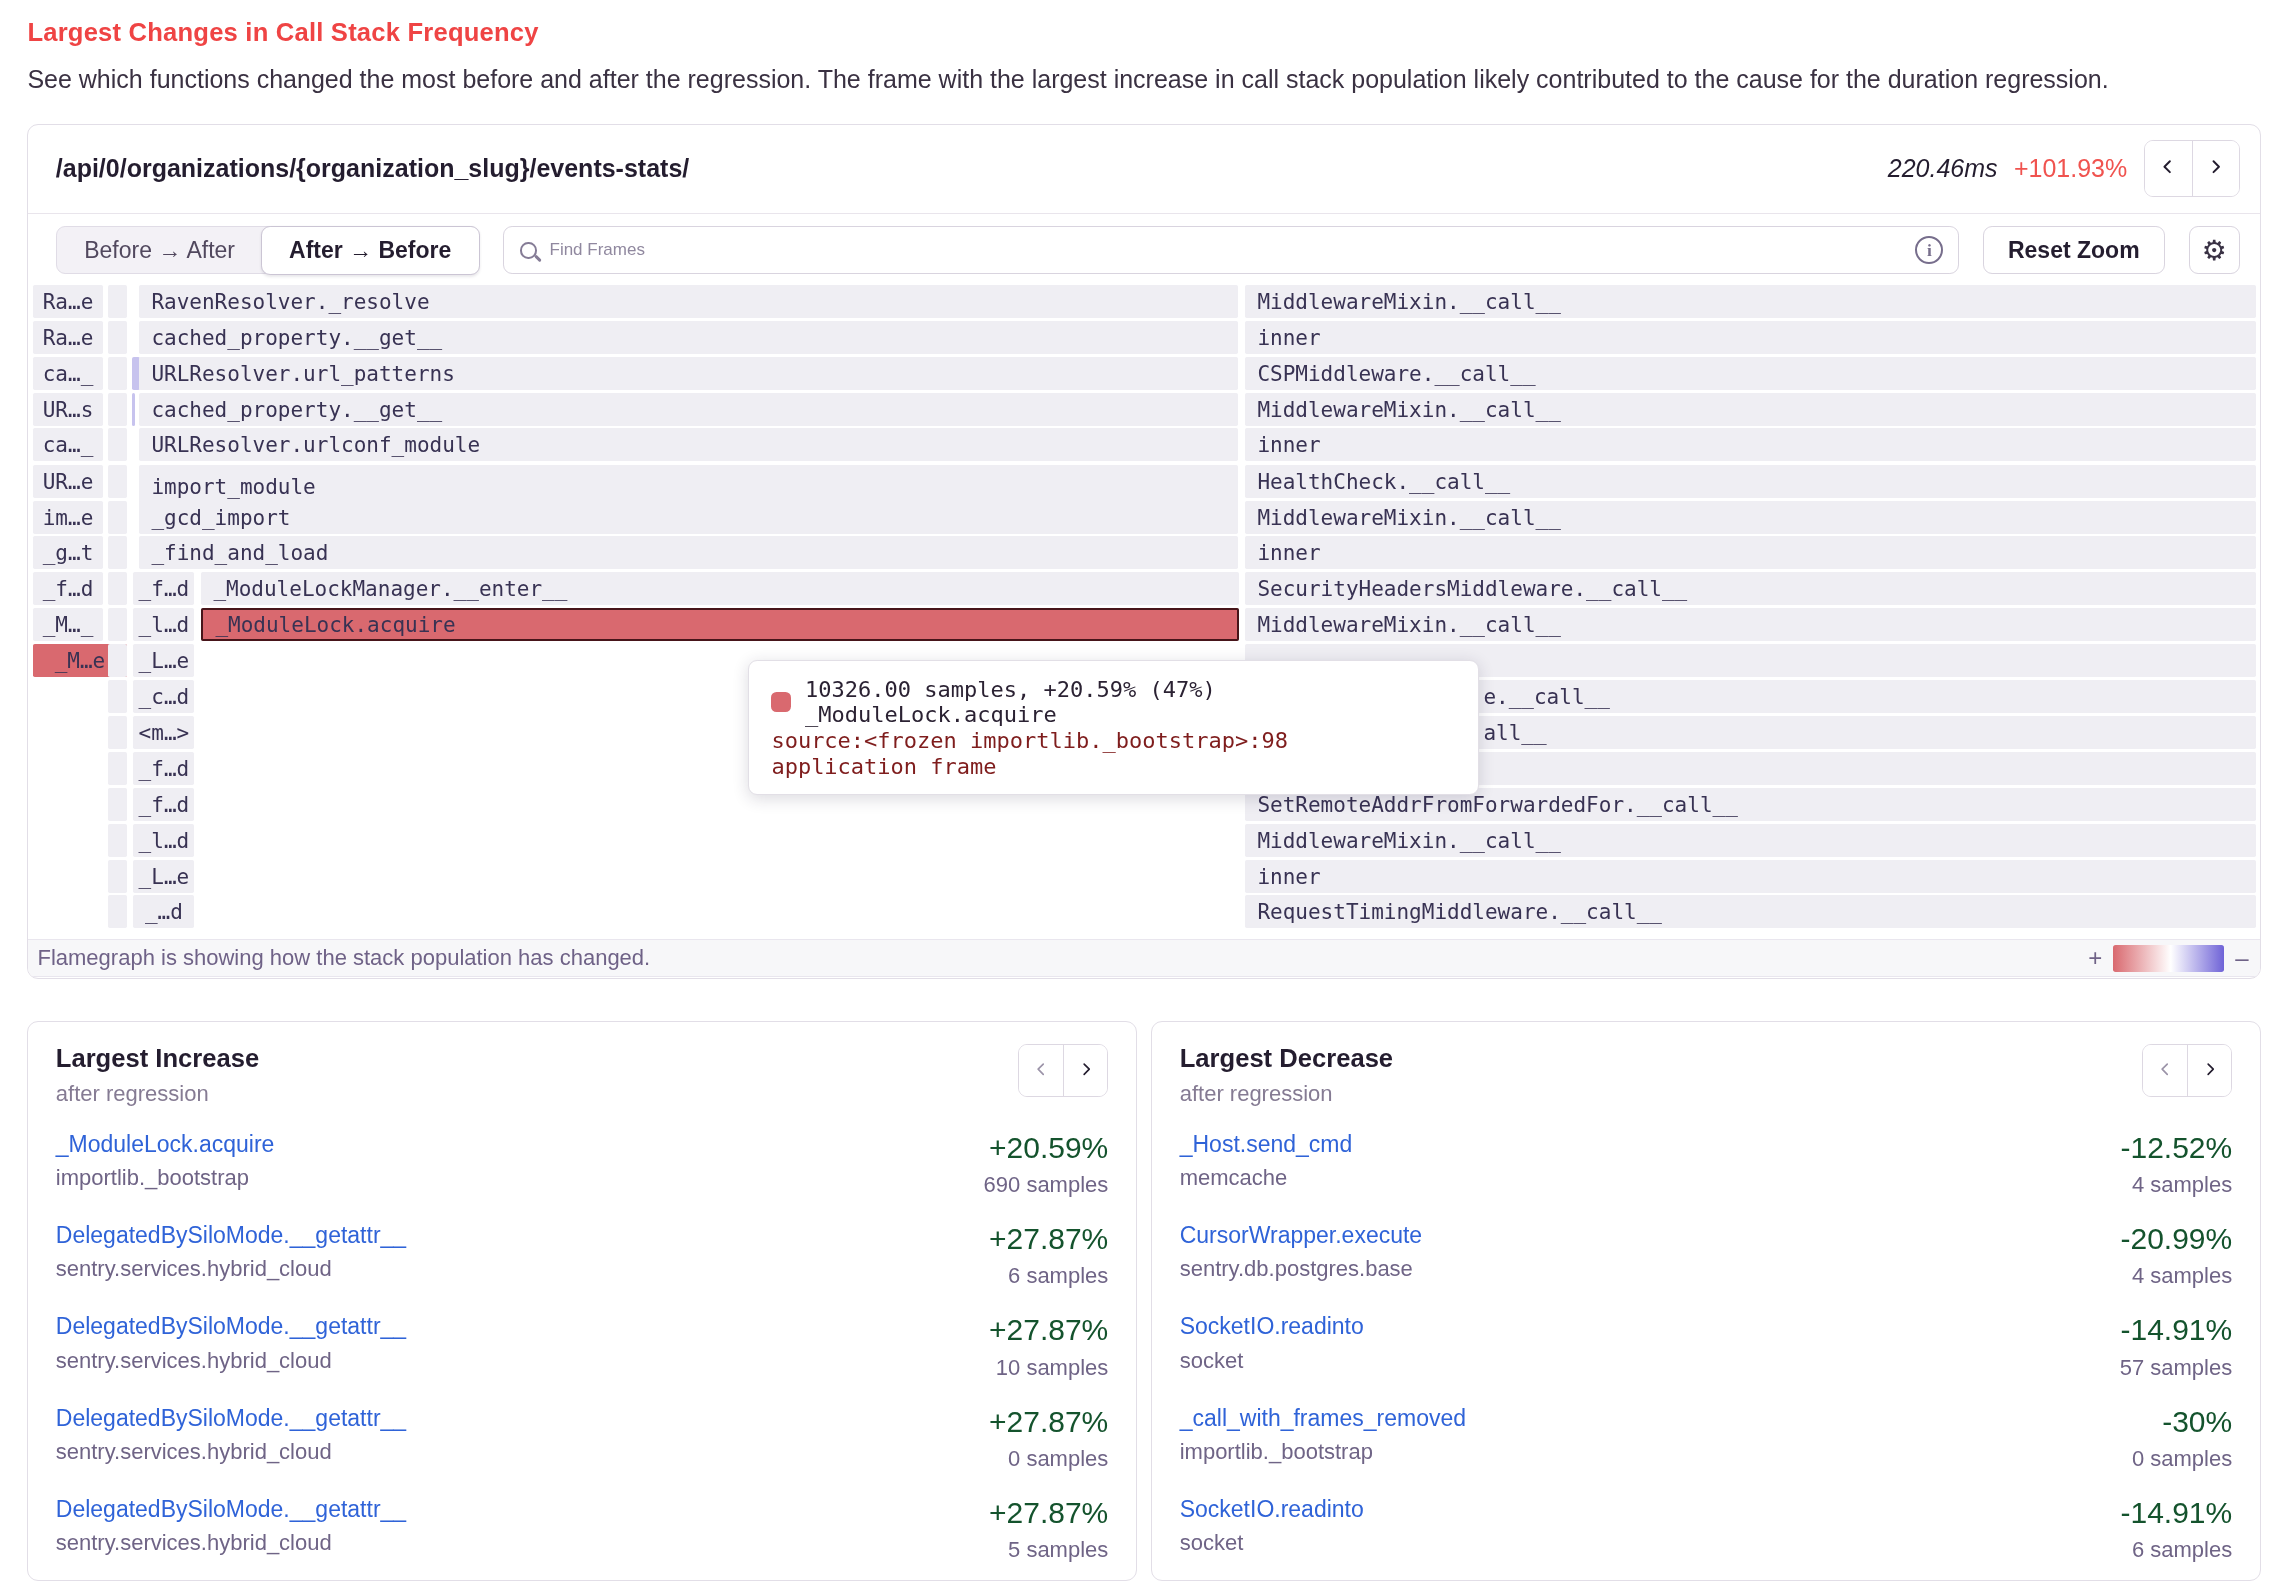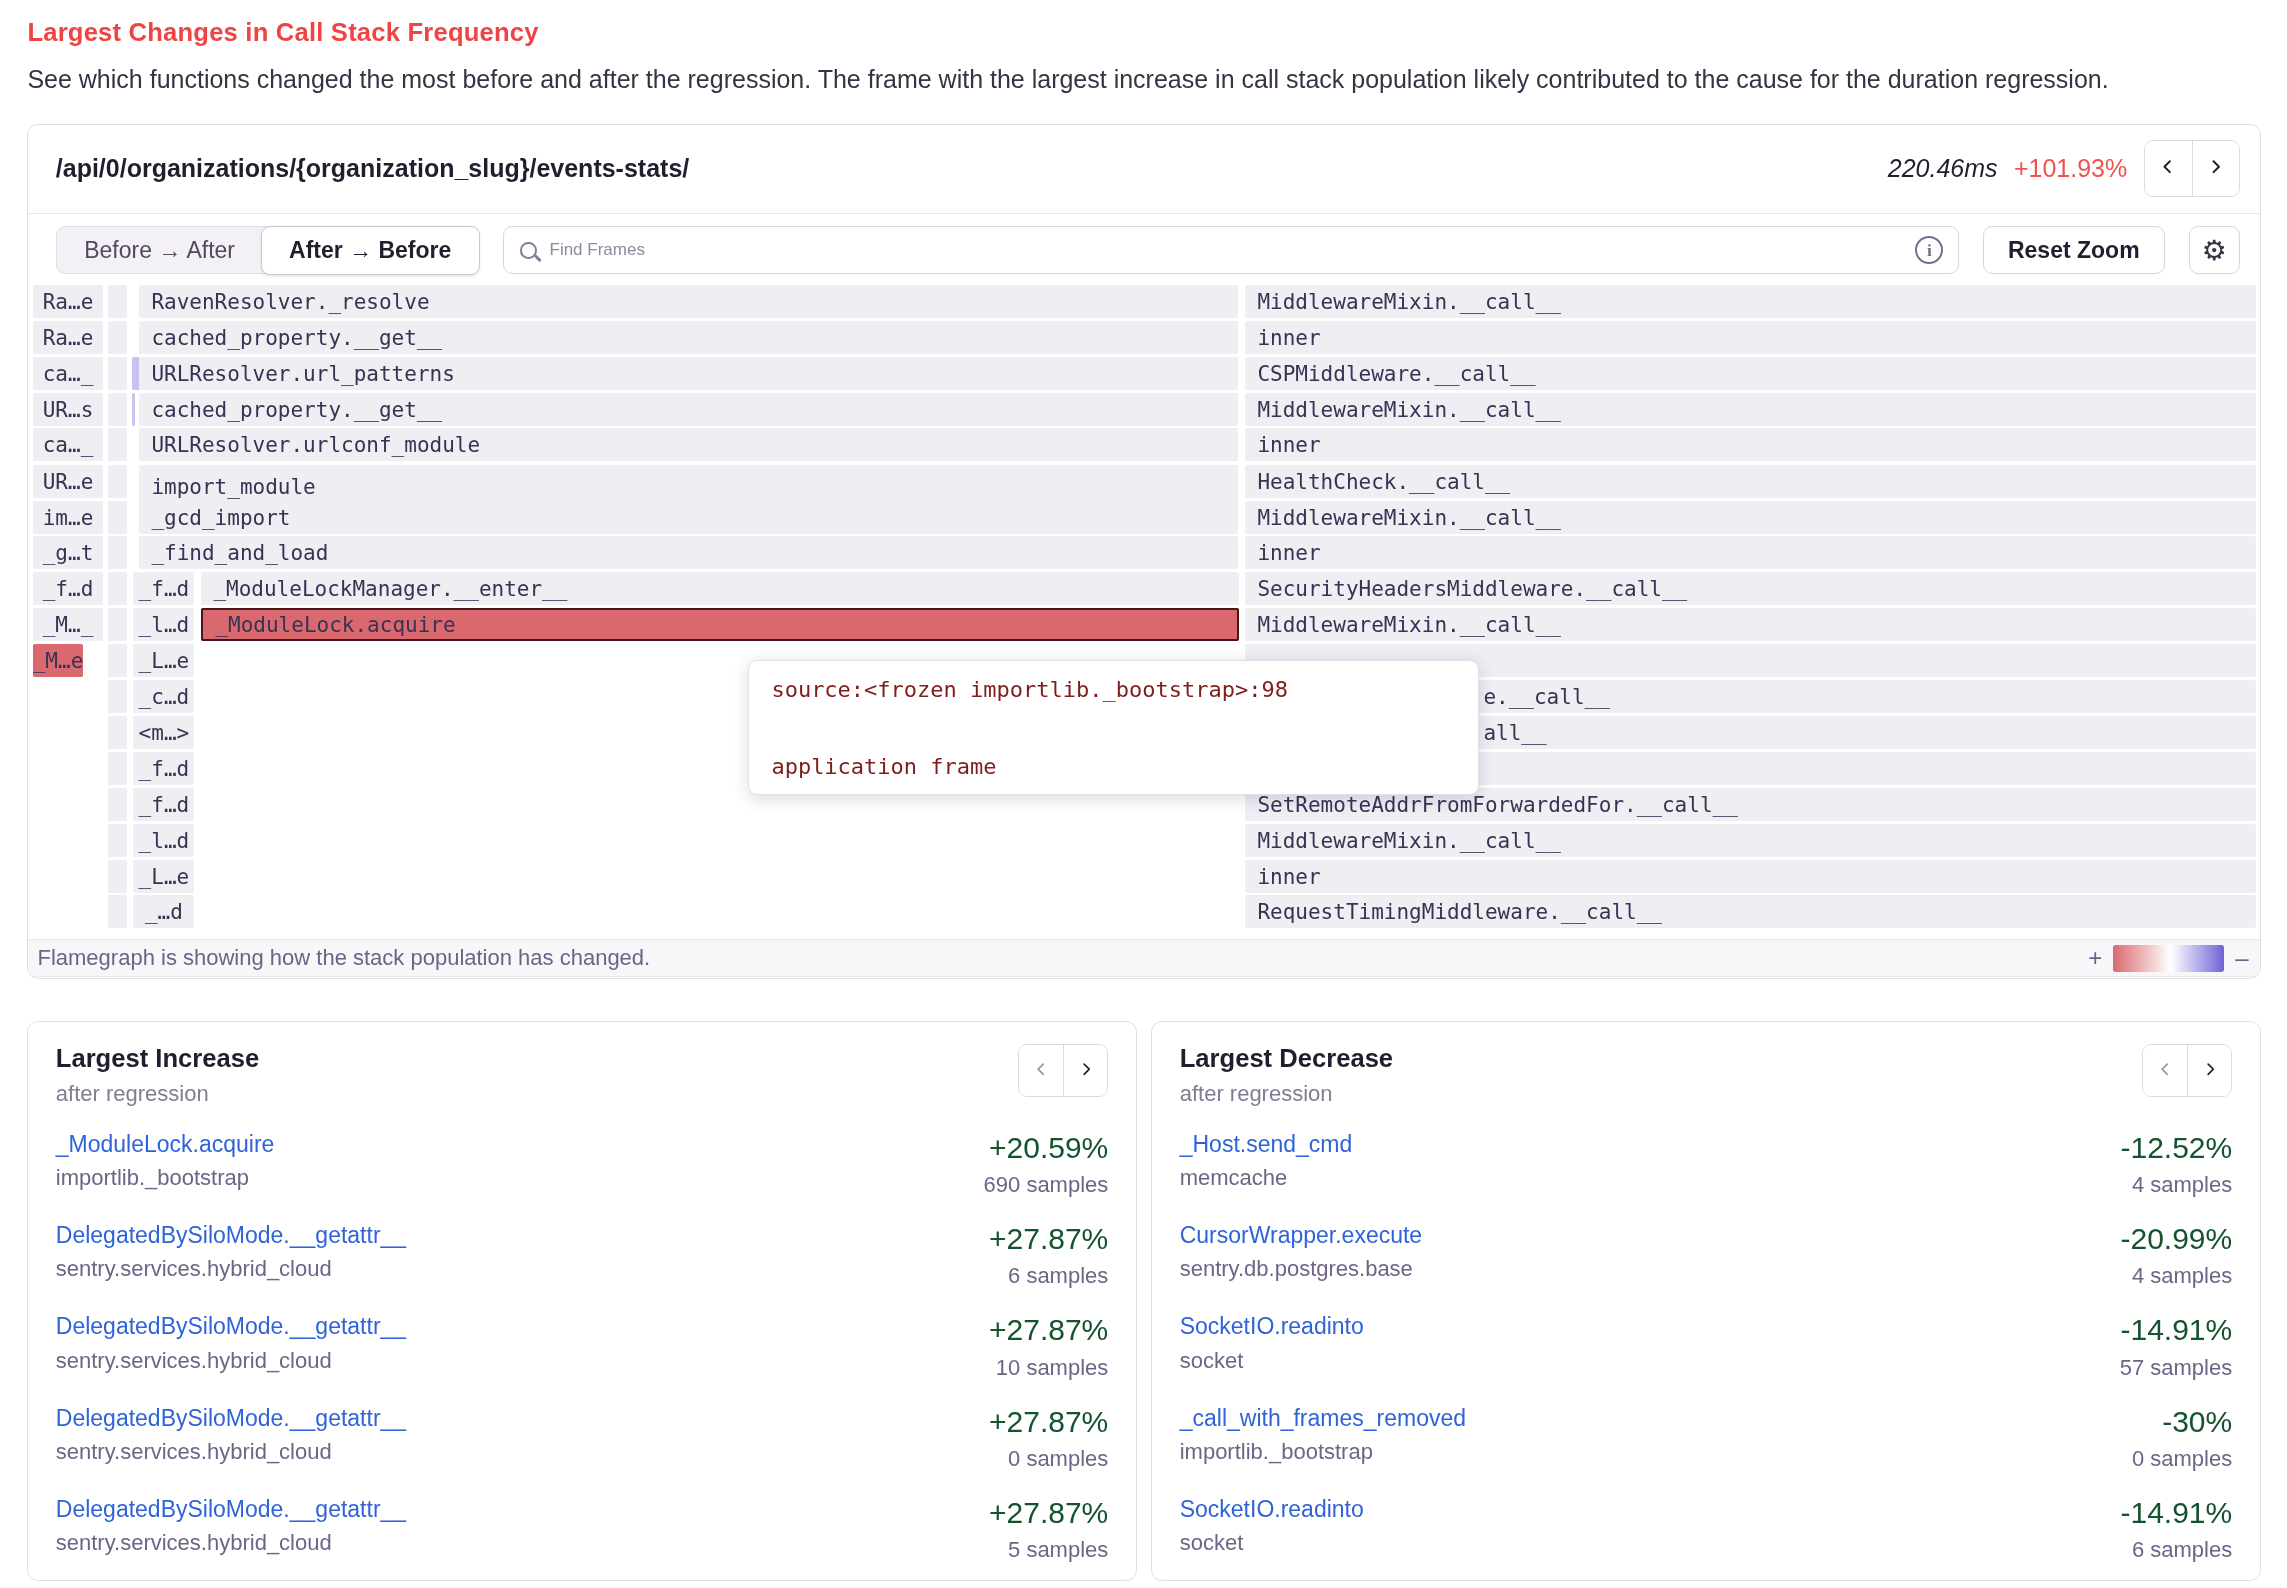--- a/index.html
+++ b/index.html
@@ -158,21 +158,21 @@
           <div class="fg-cell ctr" style="left: 4.6px; top: 287px; width: 70px; height: 33px;"><span class="t">_f…d</span></div>
           <div class="fg-cell" style="left: 80px; top: 287px; width: 19px; height: 33px;"></div>
           <div class="fg-cell ctr" style="left: 105px; top: 287px; width: 61px; height: 33px;"><span class="t">_f…d</span></div>
           <div class="fg-cell" style="left: 173px; top: 287px; width: 1038px; height: 33px;"><span class="t">_ModuleLockManager.__enter__</span></div>
           <div class="fg-cell" style="left: 1217px; top: 287px; width: 1011px; height: 33px;"><span class="t">SecurityHeadersMiddleware.__call__</span></div>
           <div class="fg-cell ctr" style="left: 4.6px; top: 323px; width: 70px; height: 33px;"><span class="t">_M…_</span></div>
           <div class="fg-cell" style="left: 80px; top: 323px; width: 19px; height: 33px;"></div>
           <div class="fg-cell ctr" style="left: 105px; top: 323px; width: 61px; height: 33px;"><span class="t">_l…d</span></div>
           <div class="fg-cell sel" style="left: 173px; top: 323px; width: 1038px; height: 33px;"><span class="t">_ModuleLock.acquire</span></div>
           <div class="fg-cell" style="left: 1217px; top: 323px; width: 1011px; height: 33px;"><span class="t">MiddlewareMixin.__call__</span></div>
-          <div class="fg-cell selplain ctr" style="left: 4.6px; top: 359px; width: 50px; height: 33px;"><span class="t">_M…e</span></div>
+          <div class="fg-cell selplain ctr" style="left: 4.6px; top: 359px; width: 94px; height: 33px;"><span class="t">_M…e</span></div>
           <div class="fg-cell" style="left: 80px; top: 359px; width: 19px; height: 33px;"></div>
           <div class="fg-cell ctr" style="left: 105px; top: 359px; width: 61px; height: 33px;"><span class="t">_L…e</span></div>
           <div class="fg-cell" style="left: 1217px; top: 359px; width: 1011px; height: 33px;"></div>
           <div class="fg-cell" style="left: 80px; top: 395px; width: 19px; height: 33px;"></div>
           <div class="fg-cell ctr" style="left: 105px; top: 395px; width: 61px; height: 33px;"><span class="t">_c…d</span></div>
           <div class="fg-cell" style="left: 1217px; top: 395px; width: 1011px; height: 33px;"><span class="t" style="padding-left: 238px;">e.__call__</span></div>
           <div class="fg-cell" style="left: 80px; top: 431px; width: 19px; height: 33px;"></div>
           <div class="fg-cell ctr" style="left: 105px; top: 431px; width: 61px; height: 33px;"><span class="t">&lt;m…&gt;</span></div>
           <div class="fg-cell" style="left: 1217px; top: 431px; width: 1011px; height: 33px;"><span class="t" style="padding-left: 238px;">all__</span></div>
           <div class="fg-cell" style="left: 80px; top: 467px; width: 19px; height: 33px;"></div>
@@ -186,20 +186,24 @@
           <div class="fg-cell" style="left: 1217px; top: 539px; width: 1011px; height: 33px;"><span class="t">MiddlewareMixin.__call__</span></div>
           <div class="fg-cell" style="left: 80px; top: 575px; width: 19px; height: 33px;"></div>
           <div class="fg-cell ctr" style="left: 105px; top: 575px; width: 61px; height: 33px;"><span class="t">_L…e</span></div>
           <div class="fg-cell" style="left: 1217px; top: 575px; width: 1011px; height: 33px;"><span class="t">inner</span></div>
           <div class="fg-cell" style="left: 80px; top: 610px; width: 19px; height: 33px;"></div>
           <div class="fg-cell ctr" style="left: 105px; top: 610px; width: 61px; height: 33px;"><span class="t">_…d</span></div>
           <div class="fg-cell" style="left: 1217px; top: 610px; width: 1011px; height: 33px;"><span class="t">RequestTimingMiddleware.__call__</span></div>
         </div>
 
       <div class="tooltip">
+        <div class="tt-line1">
+          <span class="tt-swatch"></span>
+          <span>10326.00 samples, +20.59% (47%) _ModuleLock.acquire</span>
+        </div>
         <div class="tt-sub">source:&lt;frozen importlib._bootstrap&gt;:98</div>
         <div class="tt-sub">application frame</div>
       </div>
 
       <div class="legend">
         <div class="legend-text">Flamegraph is showing how the stack population has changed.</div>
         <span class="legend-sign">+</span>
         <div class="legend-grad" id="legend-grad" style="background: linear-gradient(90deg, rgb(217, 105, 111) 0%, rgb(255, 255, 255) 52%, rgb(111, 99, 215) 100%);"></div>
         <span class="legend-sign">–</span>
       </div>

